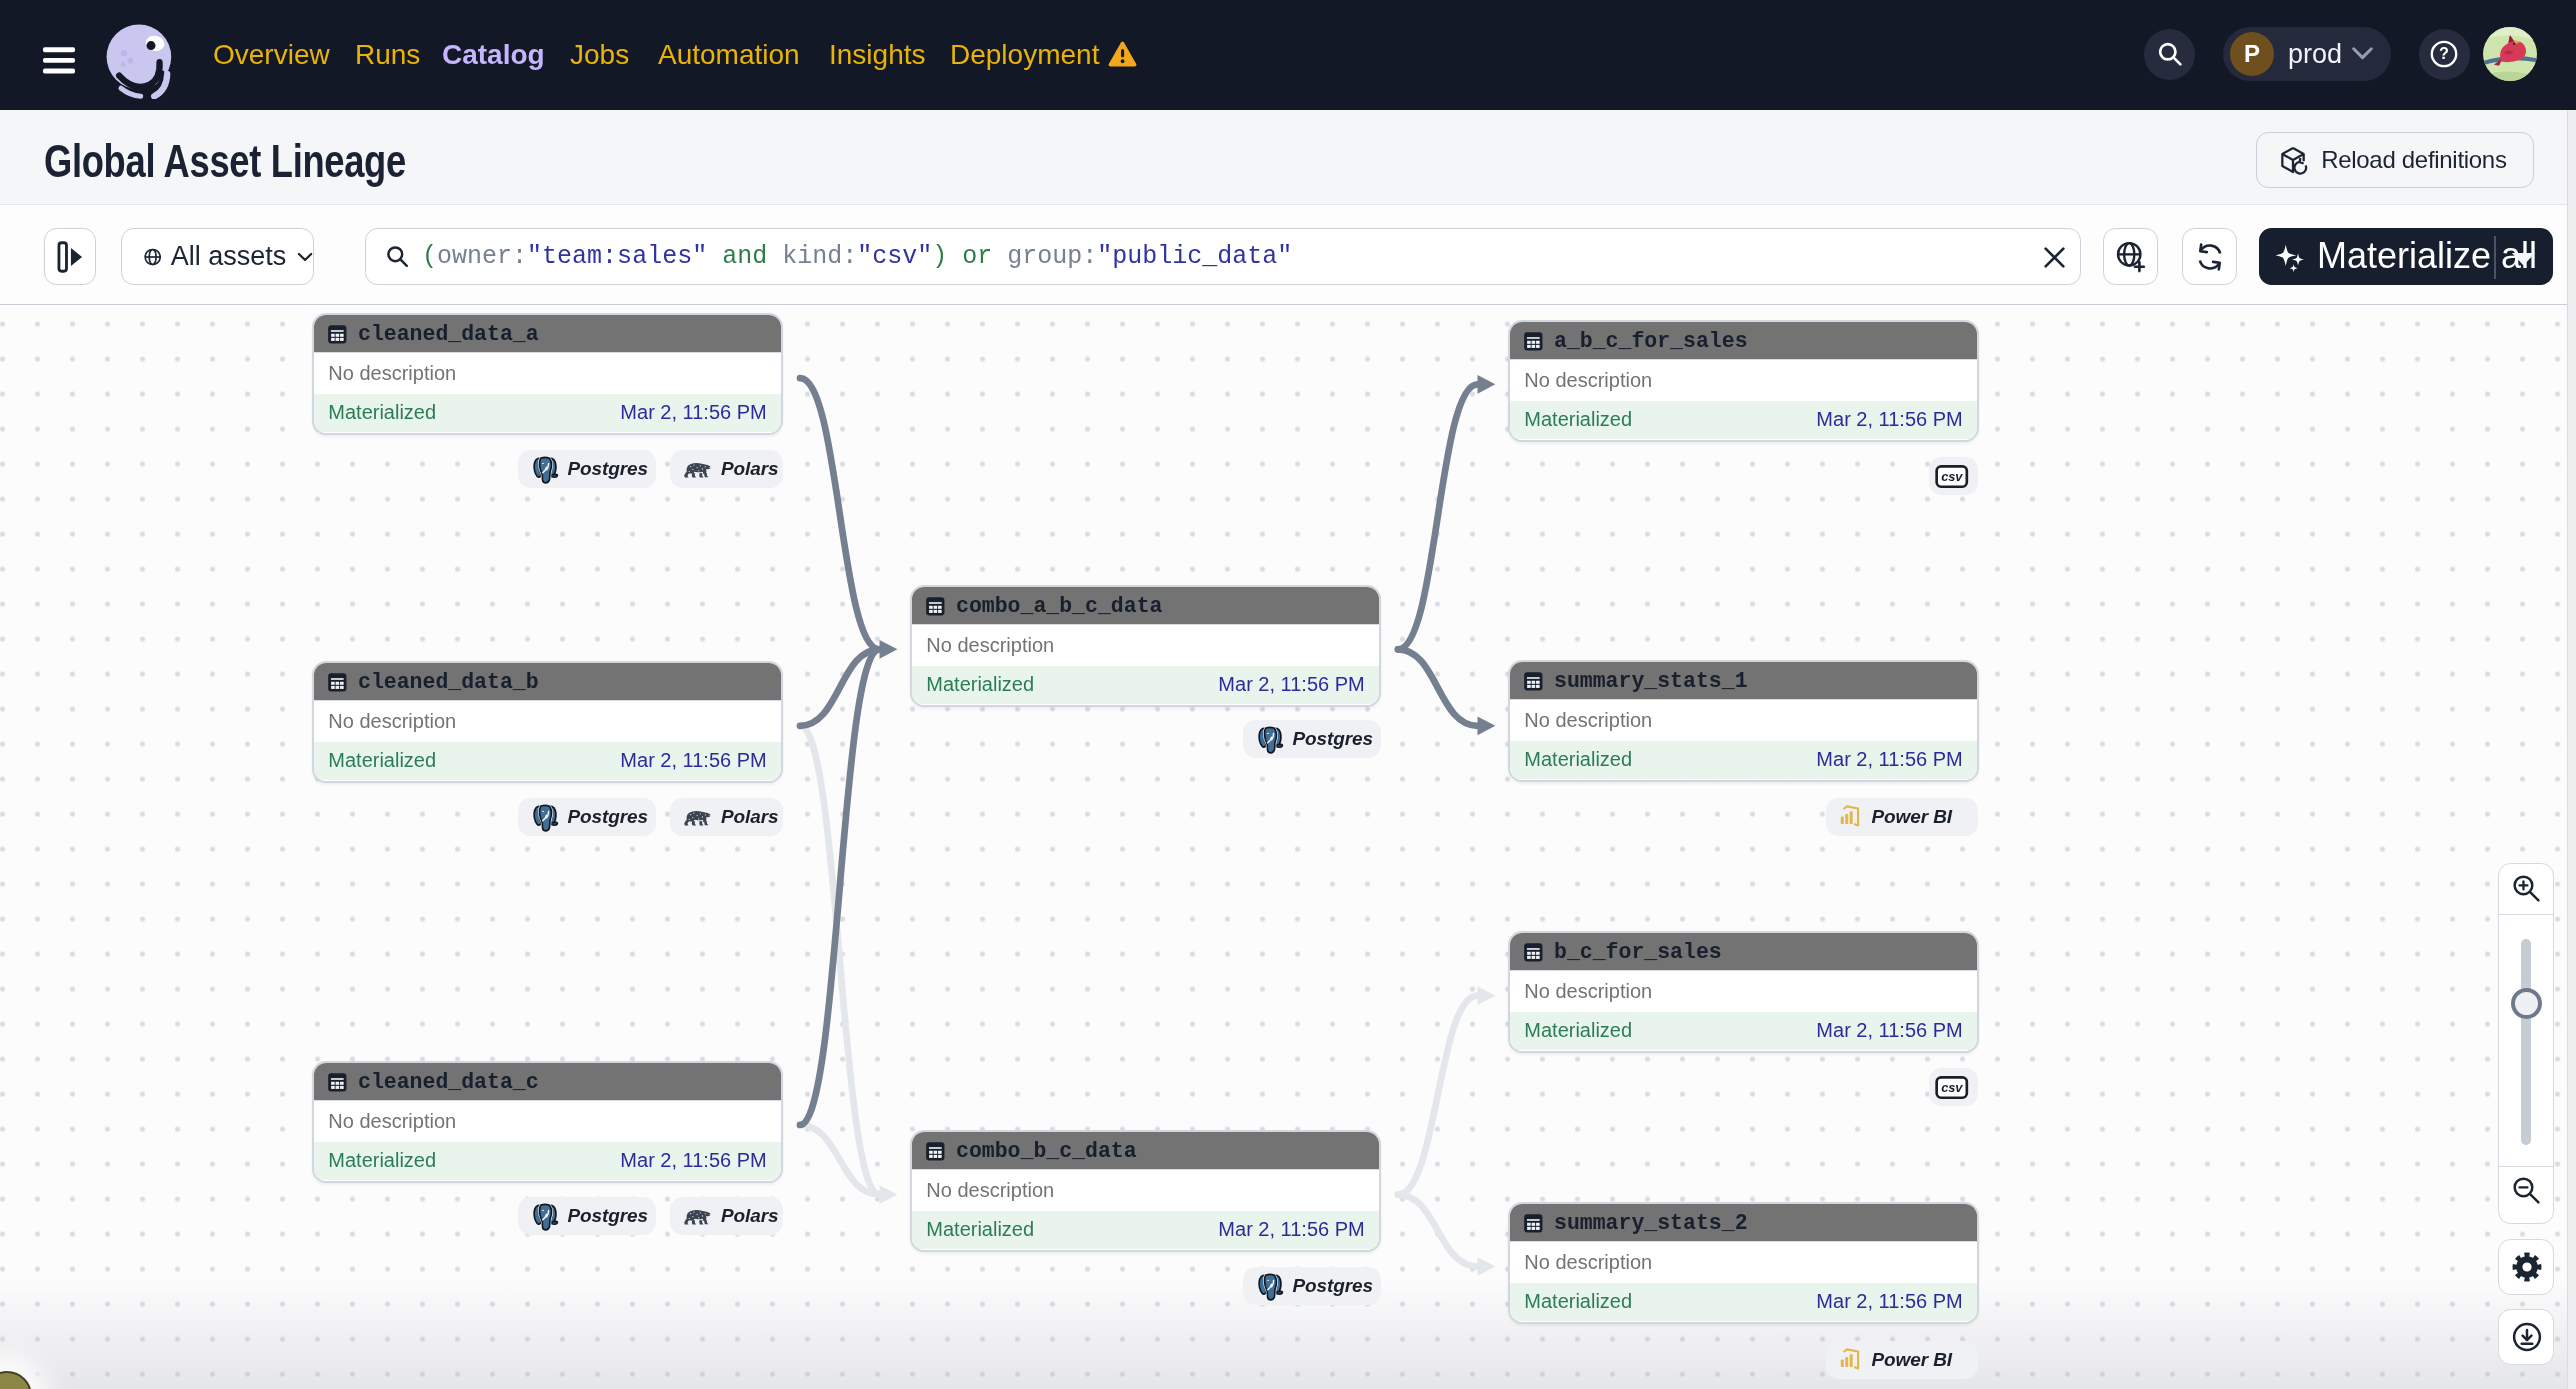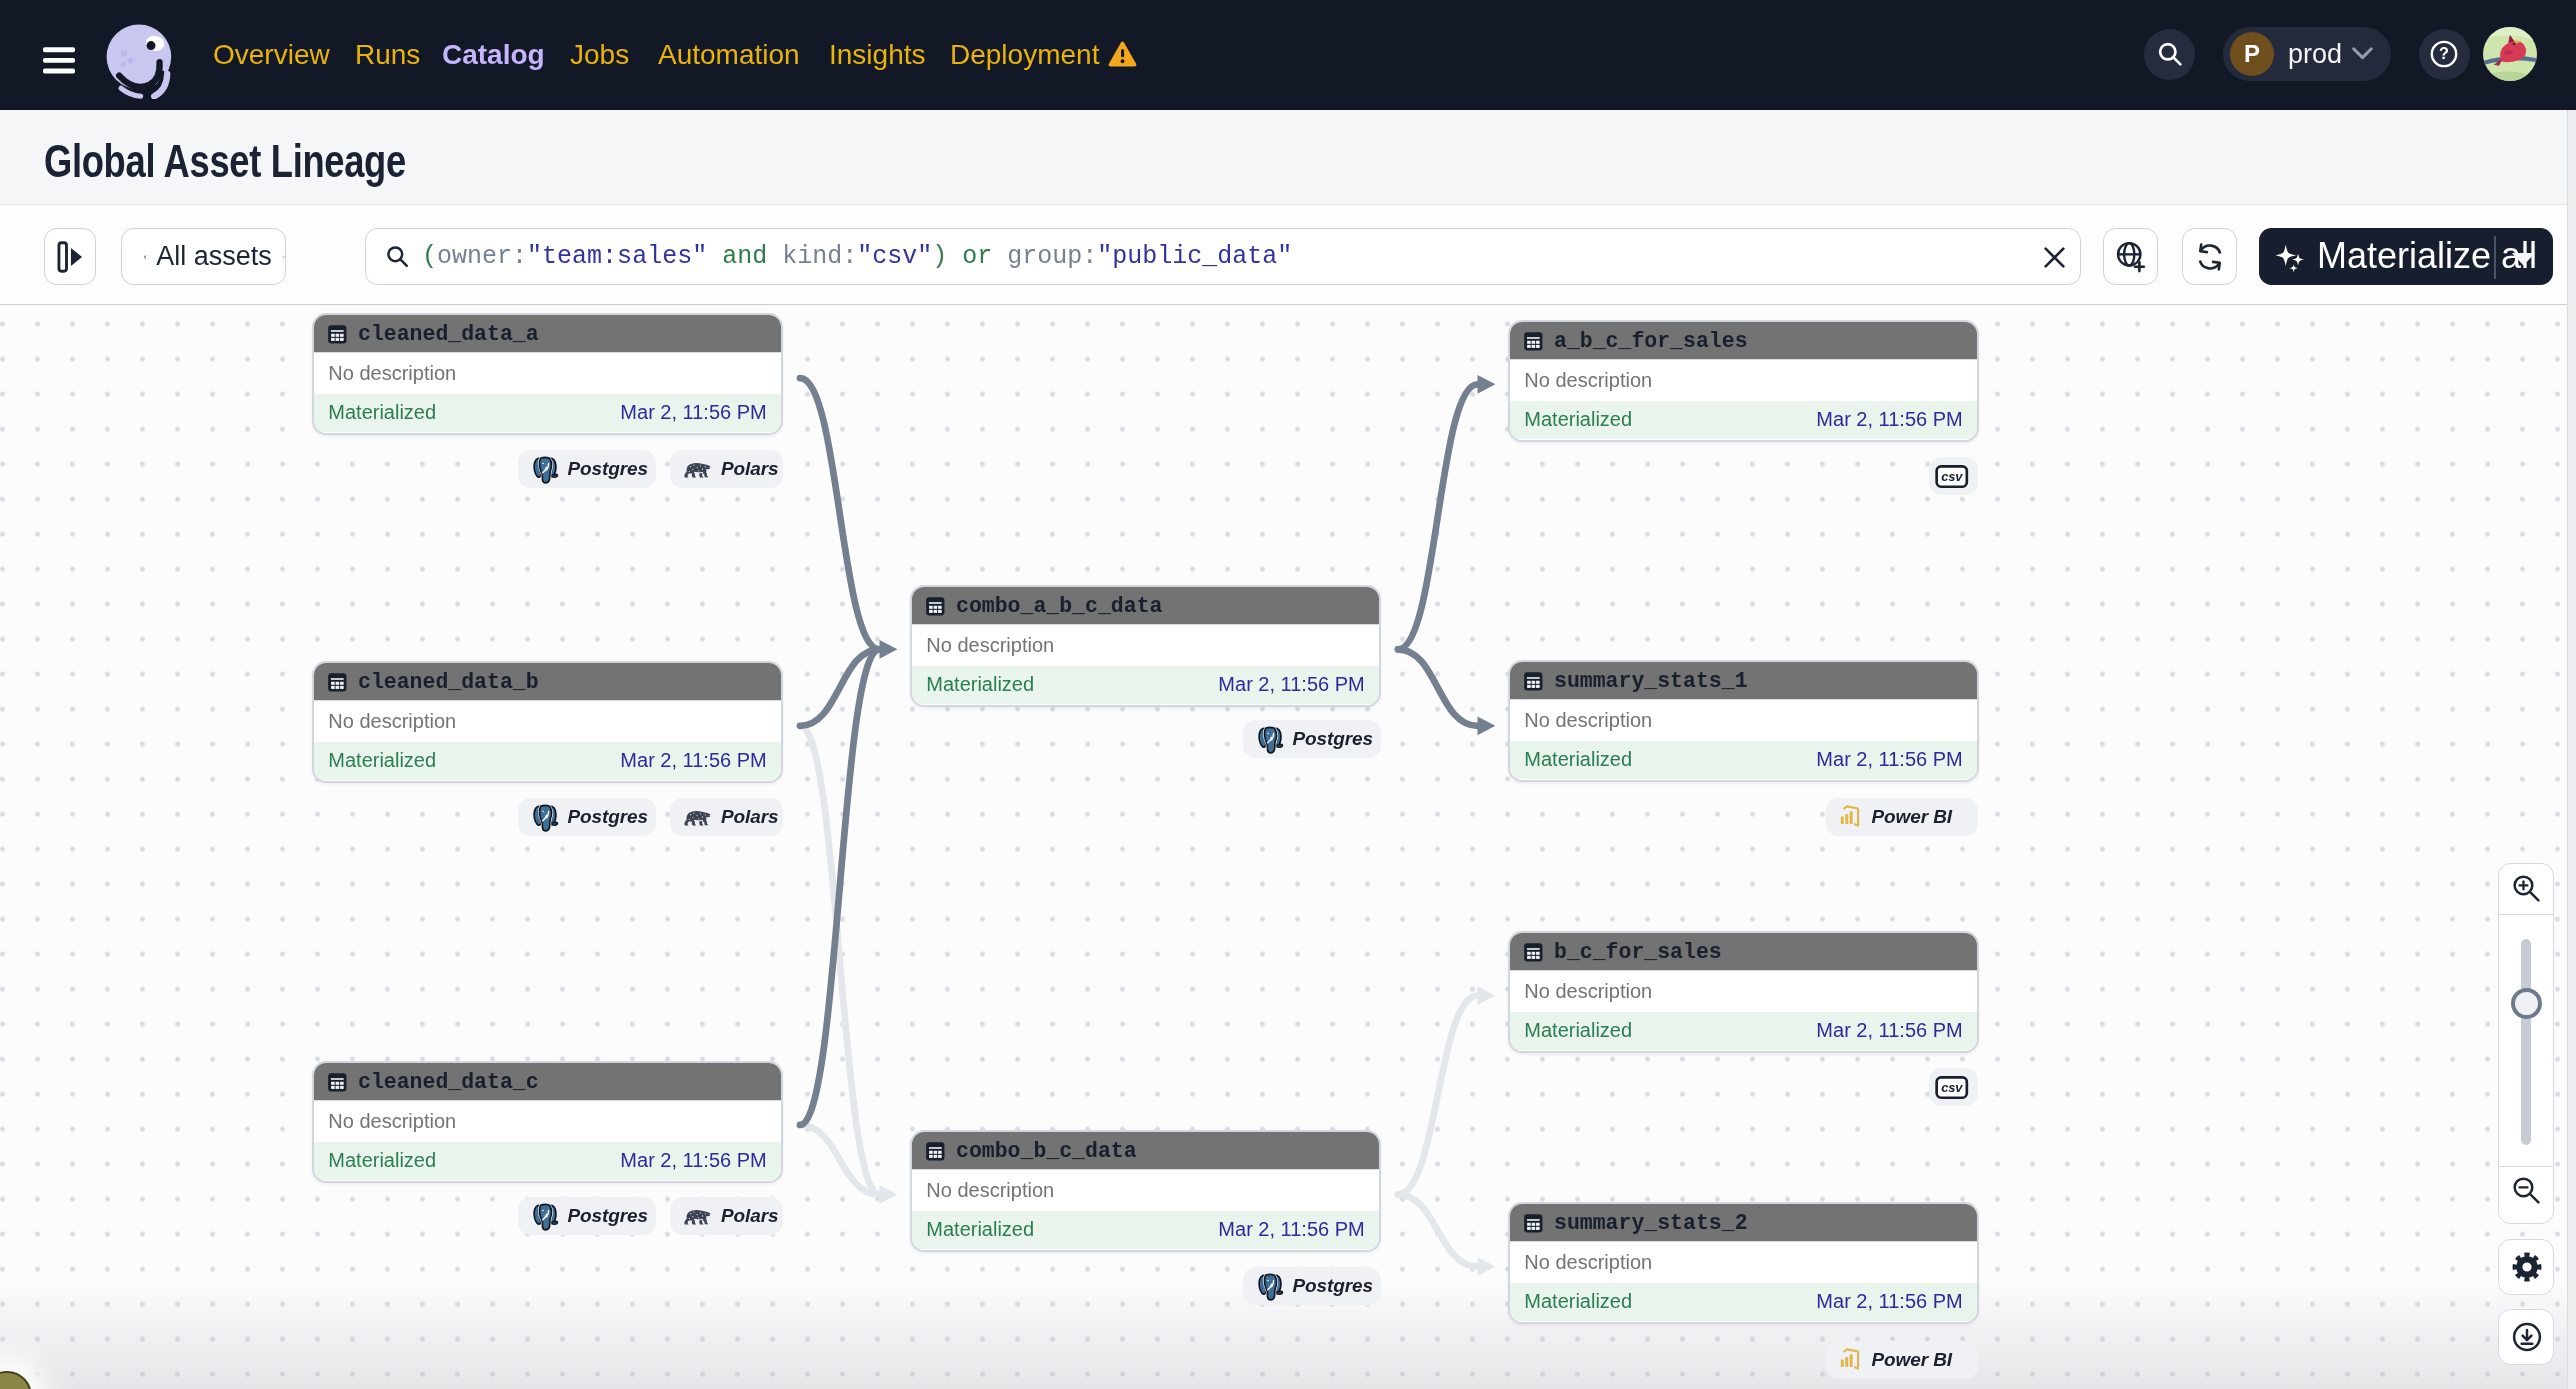--- a/index.html
+++ b/index.html
@@ -120,30 +120,38 @@
       <path d="M 28.5 17.5 L 30 9 L 34.5 15.5 Z" fill="#8f1e3d"></path>
       <path d="M 34 14.5 L 42 16.5 L 35.5 19.5 Z" fill="#e8a33c"></path>
       <circle cx="34.8" cy="18.5" r="1.4" fill="#23232d"></circle>
       <path d="M 24 27 Q 30 25 34 28 Q 30 32 24 30 Z" fill="#b92c4c"></path>
     </g>
   </svg>
 </div>
 
 <div id="titlebar">
   <div id="title">Global Asset Lineage</div>
+  <div id="reloadbtn">
+    <svg style="margin-left:19.7px" width="32" height="32" viewBox="0 0 24 24">
+      <path d="M 12 3 L 20 7.5 L 20 13 M 12 3 L 4 7.5 L 4 16.5 L 12 21 L 12 12 M 20 7.5 L 12 12 M 4 7.5 L 12 12" stroke="#1b2433" stroke-width="1.7" fill="none" stroke-linejoin="round"></path>
+      <path d="M 21.5 16 A 4.4 4.4 0 1 1 17 13.4" stroke="#1b2433" stroke-width="1.7" fill="none"></path>
+      <path d="M 17.5 10.5 L 17 13.7 L 20 14.6" stroke="#1b2433" stroke-width="1.7" fill="none" stroke-linejoin="round"></path>
+    </svg>
+    <span style="margin-left:12.5px">Reload definitions</span>
+  </div>
 </div>
 
 <div id="toolbar">
   <div class="tbtn" style="left:44px;width:52px">
     <svg width="27" height="32" viewBox="0 0 30 36">
       <rect x="2" y="2" width="8.5" height="32" rx="3" stroke="#1b2433" stroke-width="3.2" fill="none"></rect>
       <path d="M 15.5 8 L 28 18 L 15.5 28 Z" fill="#1b2433"></path>
     </svg>
   </div>
-  <div class="tbtn" style="left:121px;width:165px;justify-content:flex-start">
+  <div class="tbtn" style="left:121px;width:193px;justify-content:flex-start">
     <svg style="margin-left:21.5px" width="24" height="24" viewBox="0 0 27 27">
       <circle cx="13.5" cy="13.5" r="11.7" stroke="#1b2433" stroke-width="2.6" fill="none"></circle>
       <ellipse cx="13.5" cy="13.5" rx="5.4" ry="11.7" stroke="#1b2433" stroke-width="2.6" fill="none"></ellipse>
       <line x1="2" y1="13.5" x2="25" y2="13.5" stroke="#1b2433" stroke-width="2.6"></line>
     </svg>
     <span style="margin-left:9.8px;font-size:27px;color:#1b2433;font-weight:500;white-space:nowrap">All assets</span>
     <svg style="margin-left:10.7px" width="22.3" height="14.3" viewBox="0 0 25 16">
       <polyline points="3,3 12.5,12.5 22,3" stroke="#1b2433" stroke-width="3.4" fill="none" stroke-linecap="round" stroke-linejoin="round"></polyline>
     </svg>
   </div>

